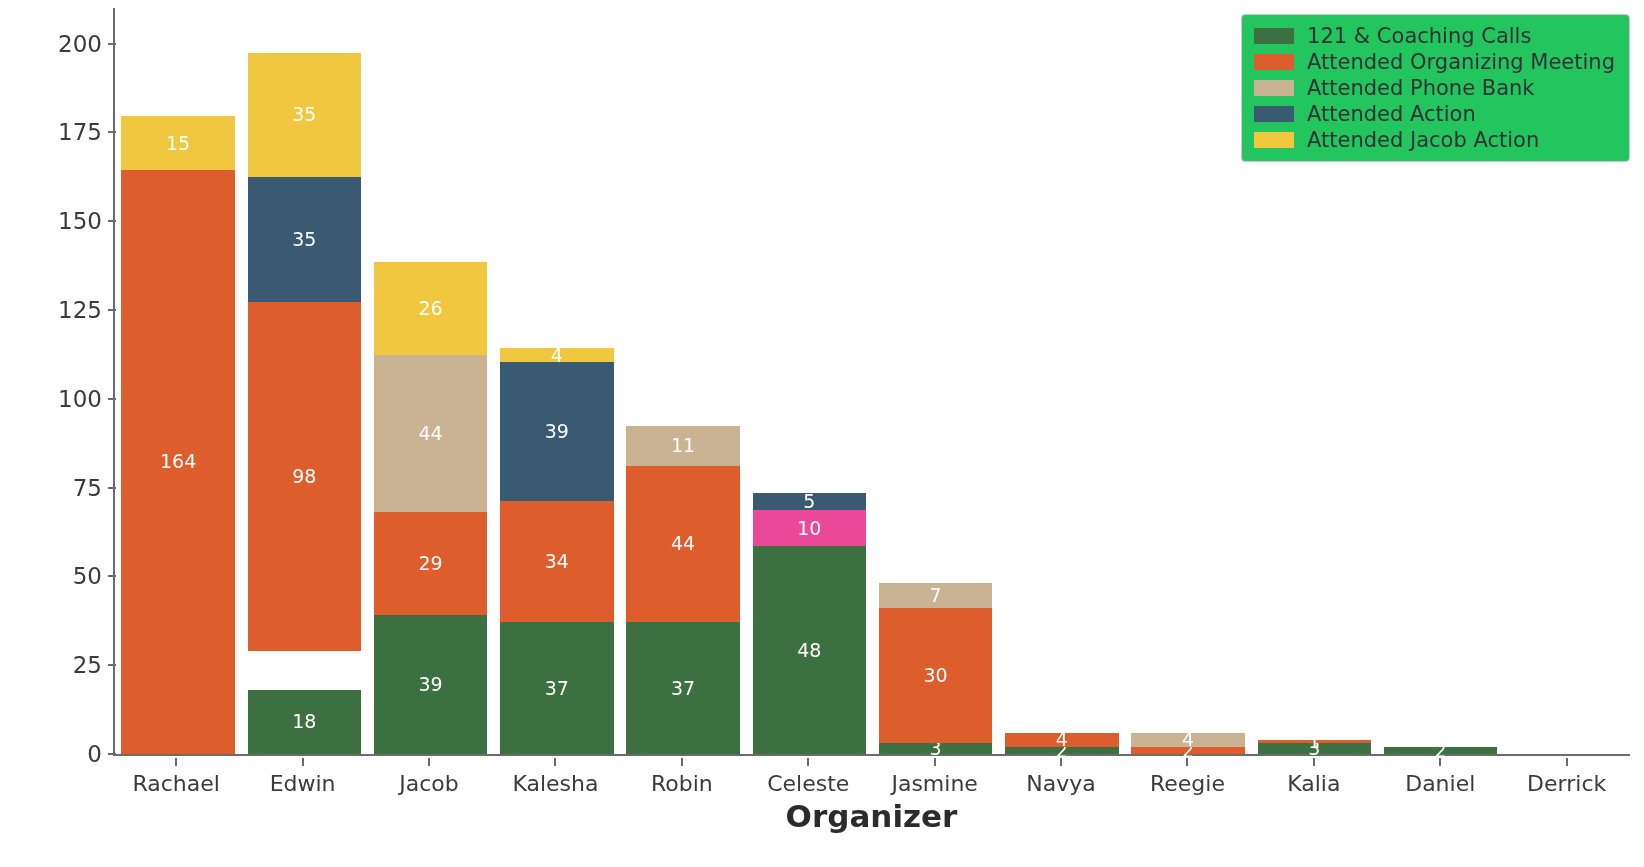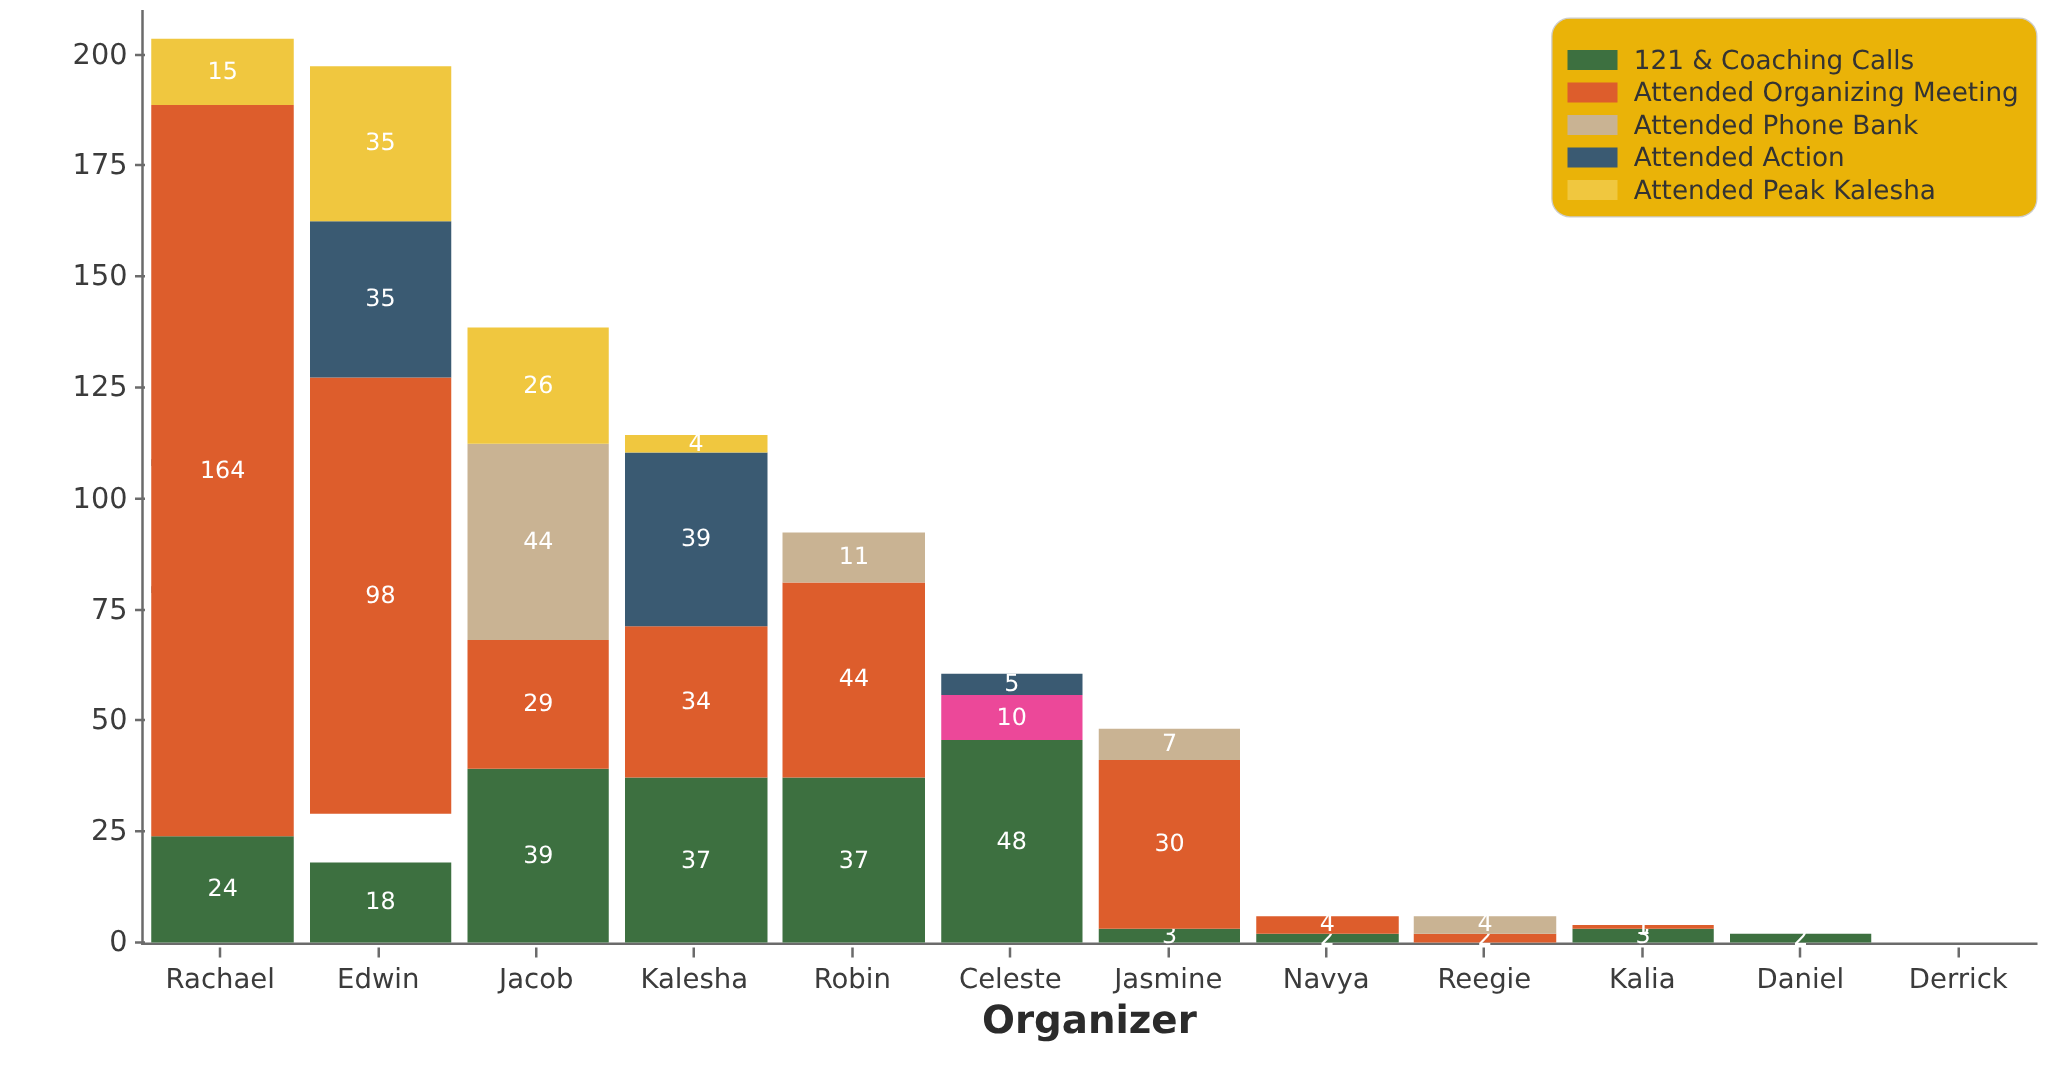--- a/index.html
+++ b/index.html
@@ -121,24 +121,24 @@
     width:1517px;
     text-align:center;
     font-size:31px;
     font-weight:600;
     color:#2b2b2b;
   }
   
   #legend{
     position:absolute;
     right:14px; top:14px;
-    background:#eab308;
+    background:#22c55e;
     border:1px solid #cccccc;
-    border-radius:15px;
-    padding:20px 14px 8px 12px;
+    border-radius:4px;
+    padding:8px 14px 8px 12px;
   }
   .legend-row{
     display:flex;
     align-items:center;
     height:26px;
   }
   .swatch{
     width:40px;height:16px;
     margin-right:13px;
     flex:0 0 auto;
@@ -164,23 +164,20 @@
         <div class="ytick" style="bottom: 35.7143%;">75</div>
         <div class="ytick" style="bottom: 47.619%;">100</div>
         <div class="ytick" style="bottom: 59.5238%;">125</div>
         <div class="ytick" style="bottom: 71.4286%;">150</div>
         <div class="ytick" style="bottom: 83.3333%;">175</div>
         <div class="ytick" style="bottom: 95.2381%;">200</div>
       </div>
     <div id="bars">
         <div class="bar-col">
           <div class="bar-stack">
-            <div class="seg" style="background: rgb(61, 112, 64); height: 85.4857px;">
-              <span class="seg-label">24</span>
-            </div>
             <div class="seg" style="background: rgb(221, 93, 44); height: 584.152px;">
               <span class="seg-label">164</span>
             </div>
             <div class="seg" style="background: rgb(240, 199, 63); height: 53.4286px;">
               <span class="seg-label">15</span>
             </div>
           </div>
         </div>
         <div class="bar-col">
           <div class="bar-stack">
@@ -238,21 +235,21 @@
             <div class="seg" style="background: rgb(221, 93, 44); height: 156.724px;">
               <span class="seg-label">44</span>
             </div>
             <div class="seg" style="background: rgb(201, 179, 147); height: 39.181px;">
               <span class="seg-label">11</span>
             </div>
           </div>
         </div>
         <div class="bar-col">
           <div class="bar-stack">
-            <div class="seg" style="background: rgb(61, 112, 64); height: 162px;">
+            <div class="seg" style="background: rgb(61, 112, 64); height: 208px;">
               <span class="seg-label">48</span>
             </div>
             <div class="seg" style="background: #ec4899; height: 35.619px;">
               <span class="seg-label">10</span>
             </div>
             <div class="seg" style="background: rgb(58, 90, 114); height: 17.8095px;">
               <span class="seg-label">5</span>
             </div>
           </div>
         </div>
@@ -340,16 +337,16 @@
       <div class="legend-row">
         <span class="swatch" style="background: rgb(201, 179, 147);"></span>
         <span class="legend-text">Attended Phone Bank</span>
       </div>
       <div class="legend-row">
         <span class="swatch" style="background: rgb(58, 90, 114);"></span>
         <span class="legend-text">Attended Action</span>
       </div>
       <div class="legend-row">
         <span class="swatch" style="background: rgb(240, 199, 63);"></span>
-        <span class="legend-text">Attended Peak Kalesha</span>
+        <span class="legend-text">Attended Jacob Action</span>
       </div>
     </div>
 </div>
 
 </body></html>

